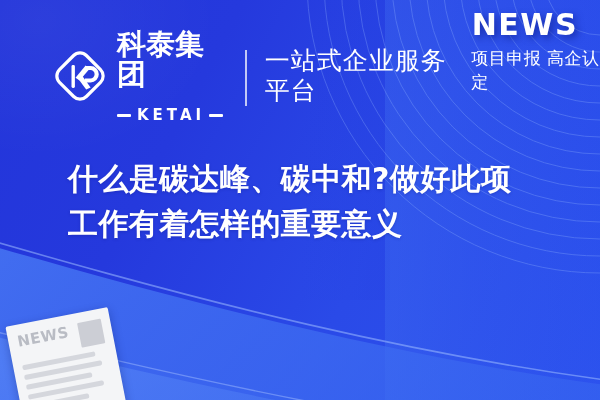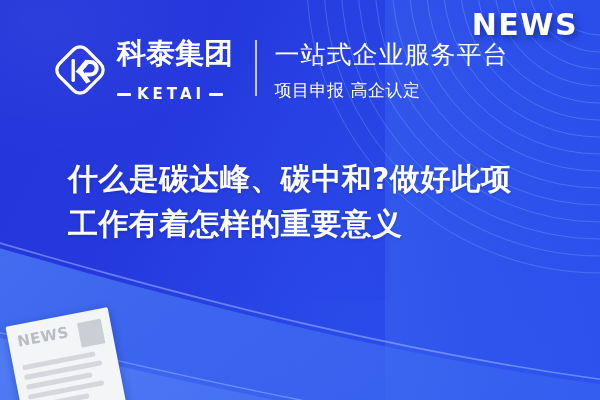--- a/index.html
+++ b/index.html
@@ -74,21 +74,21 @@
     font-family: "DejaVu Sans", "Liberation Sans", sans-serif;
     text-shadow: 3px 3px 7px rgba(10,20,120,0.55);
   }
 
   
   .header {
     position: absolute;
     left: 52px;
     top: 40px;
     display: flex;
-    align-items: flex-start;
+    align-items: flex-end;
     height: 66px;
   }
   .logo-block {
     display: flex;
     align-items: center;
     height: 60px;
   }
   .logo-mark {
     width: 56px;
     height: 56px;
@@ -131,38 +131,38 @@
   }
   .divider {
     width: 1.5px;
     height: 56px;
     background: rgba(255,255,255,0.72);
     margin: 0 18px 0 22px;
     flex: 0 0 auto;
   }
   .tagline {
     display: flex;
-    flex-direction: column;
+    flex-direction: row;
     justify-content: center;
   }
   .tagline-main {
     color: #ffffff;
     font-size: 25px;
     line-height: 30px;
     font-weight: 400;
     letter-spacing: 1px;
     font-family: "DejaVu Sans", "Liberation Sans", sans-serif;
   }
   .tagline-sub {
     color: #ffffff;
     font-size: 17px;
     line-height: 24px;
     font-weight: 400;
     letter-spacing: 0.5px;
-    margin-top: 8px;
+    margin-top: 0;
     font-family: "DejaVu Sans", "Liberation Sans", sans-serif;
   }
 
   
   .headline {
     position: absolute;
     left: 68px;
     top: 156px;
     width: 470px;
     color: #ffffff;

